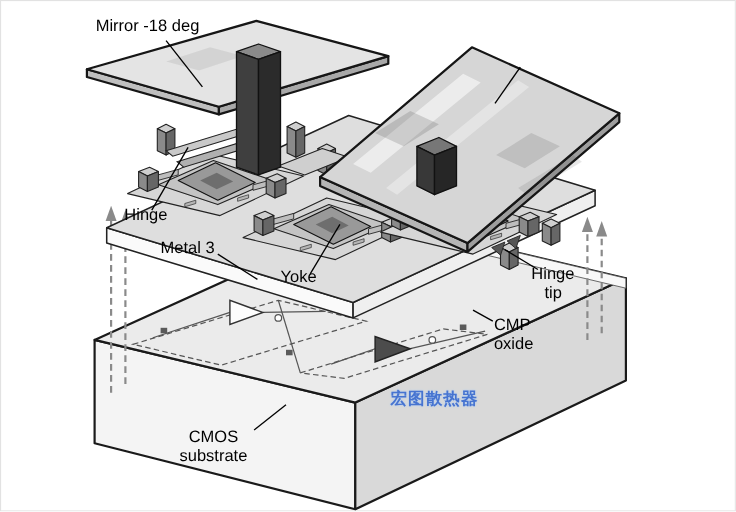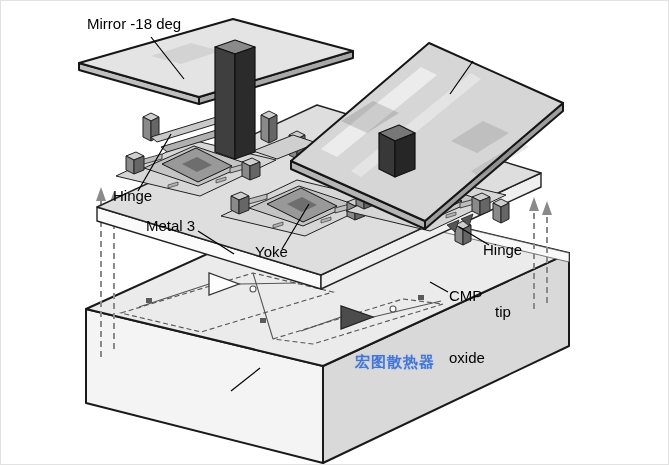--- a/index.html
+++ b/index.html
@@ -6,21 +6,21 @@
   .stage{
     position:relative;width:669px;height:465px;background:#fff;
     font-family:"Liberation Sans",sans-serif;overflow:hidden;
     box-sizing:border-box;border:1px solid #e2e2e2;
   }
   .stage svg{position:absolute;left:0;top:0;}
   .lbl{
     position:absolute;font-size:15px;color:#000;line-height:17px;
     white-space:nowrap;
   }
-  .lbl .l2{display:block;margin-top:45px;}
+  .lbl .l2{display:block;}
   .center{text-align:center;}
   .watermark{
     position:absolute;left:354px;top:352px;
     font-size:15px;font-weight:bold;letter-spacing:1px;
     color:#2e63cf;opacity:.85;
     text-shadow:0 0 2px rgba(150,195,255,.9);
   }
 </style>
 </head>
 <body>
@@ -206,16 +206,20 @@
 <div class="lbl" style="left:482px;top:240px">
   <span>Hinge</span>
   <span class="l2" style="padding-left:12px">tip</span>
 </div>
 
 <div class="lbl" style="left:448px;top:286px">
   <span>CMP</span>
   <span class="l2">oxide</span>
 </div>
 
+<div class="lbl center" style="left:150px;top:388px;width:86px">
+  <span>CMOS</span>
+  <span class="l2">substrate</span>
+</div>
 
 <div class="watermark">宏图散热器</div>
 
 </div>
 
 </body></html>

